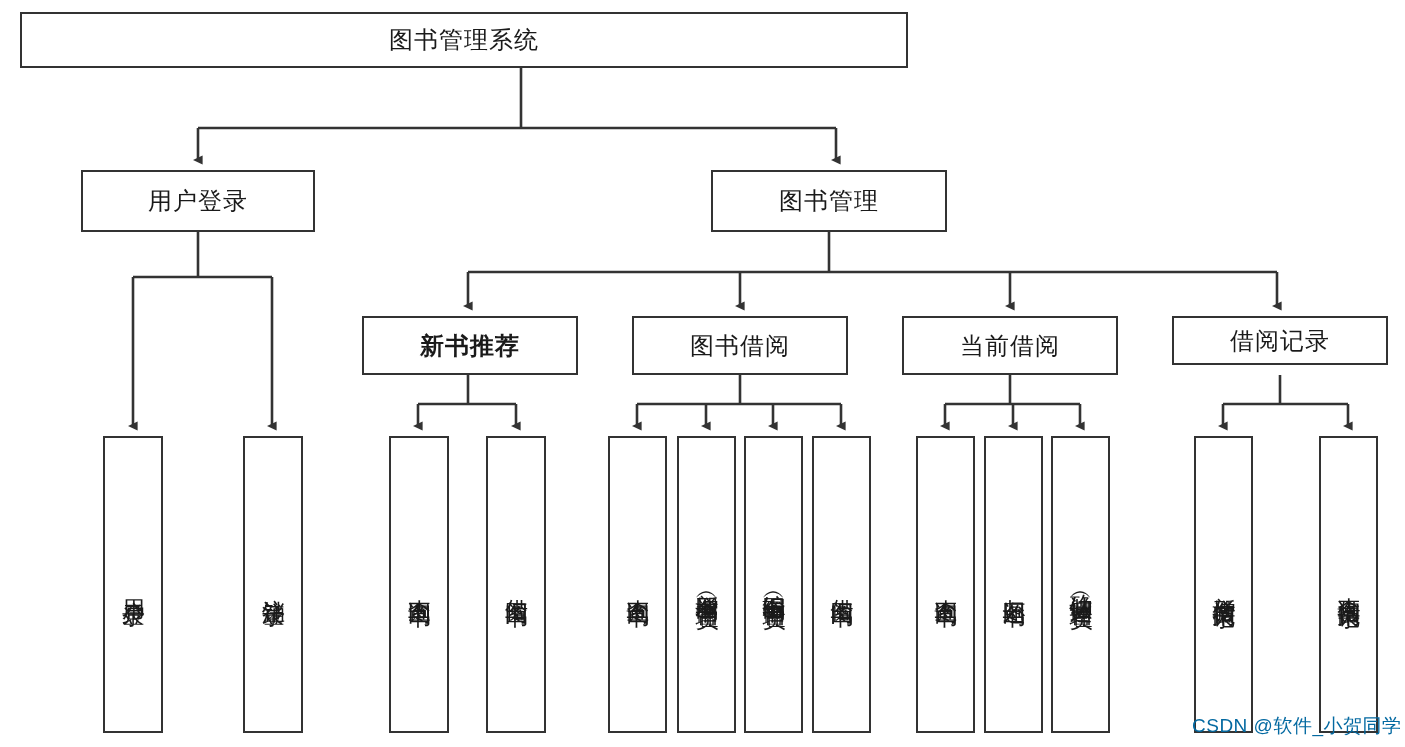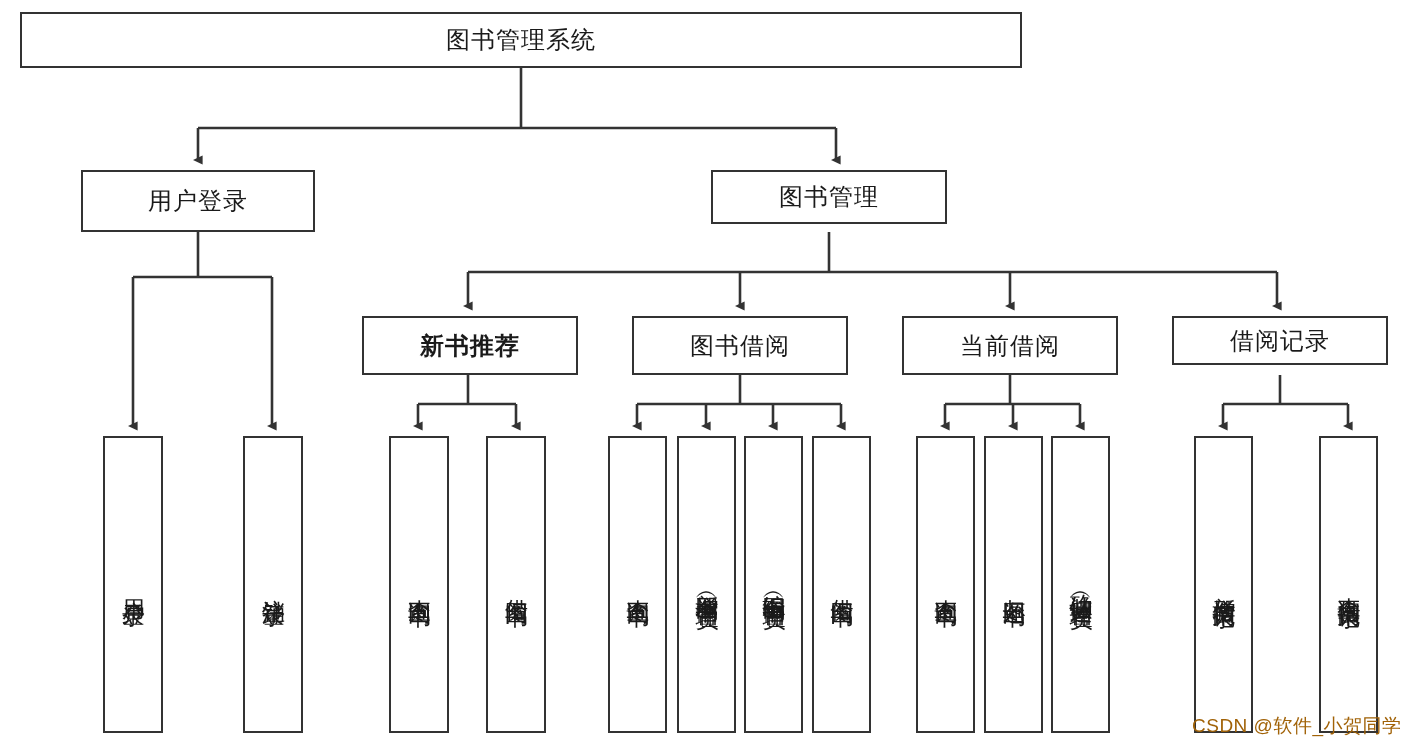--- a/index.html
+++ b/index.html
@@ -53,21 +53,21 @@
     writing-mode: vertical-rl;
     text-orientation: upright;
     display: block;
   }
   .node-root { font-size: 25px; }
   .watermark {
     position: absolute;
     left: 1192px;
     top: 713px;
     font-size: 19px;
-    color: #a16207;
+    color: #0369a1;
     white-space: nowrap;
     letter-spacing: 0.5px;
   }
 </style>
 </head>
 <body>
 
 <div id="canvas">
 
   <svg id="edges" viewBox="0 0 1405 747" width="1405" height="747">
@@ -114,29 +114,29 @@
       <path d="M1080,404 L1080,426" marker-end="url(#arrow)"></path>
 
       <path d="M1280,375 L1280,404"></path>
       <path d="M1223,404 L1348,404"></path>
       <path d="M1223,404 L1223,426" marker-end="url(#arrow)"></path>
       <path d="M1348,404 L1348,426" marker-end="url(#arrow)"></path>
 
     </g>
   </svg>
 
-  <div class="node horizontal node-root" style="left:20px; top:12px; width:1002px; height:56px;">
+  <div class="node horizontal node-root" style="left:20px; top:12px; width:888px; height:56px;">
     <span>图书管理系统</span>
   </div>
 
   <div class="node horizontal" style="left:81px; top:170px; width:234px; height:62px;">
     <span>用户登录</span>
   </div>
 
-  <div class="node horizontal" style="left:711px; top:170px; width:236px; height:54px;">
+  <div class="node horizontal" style="left:711px; top:170px; width:236px; height:62px;">
     <span>图书管理</span>
   </div>
 
   <div class="node horizontal" style="left:362px; top:316px; width:216px; height:59px;font-weight:bold;">
     <span>新书推荐</span>
   </div>
 
   <div class="node horizontal" style="left:632px; top:316px; width:216px; height:59px;text-align:right;">
     <span>图书借阅</span>
   </div>

